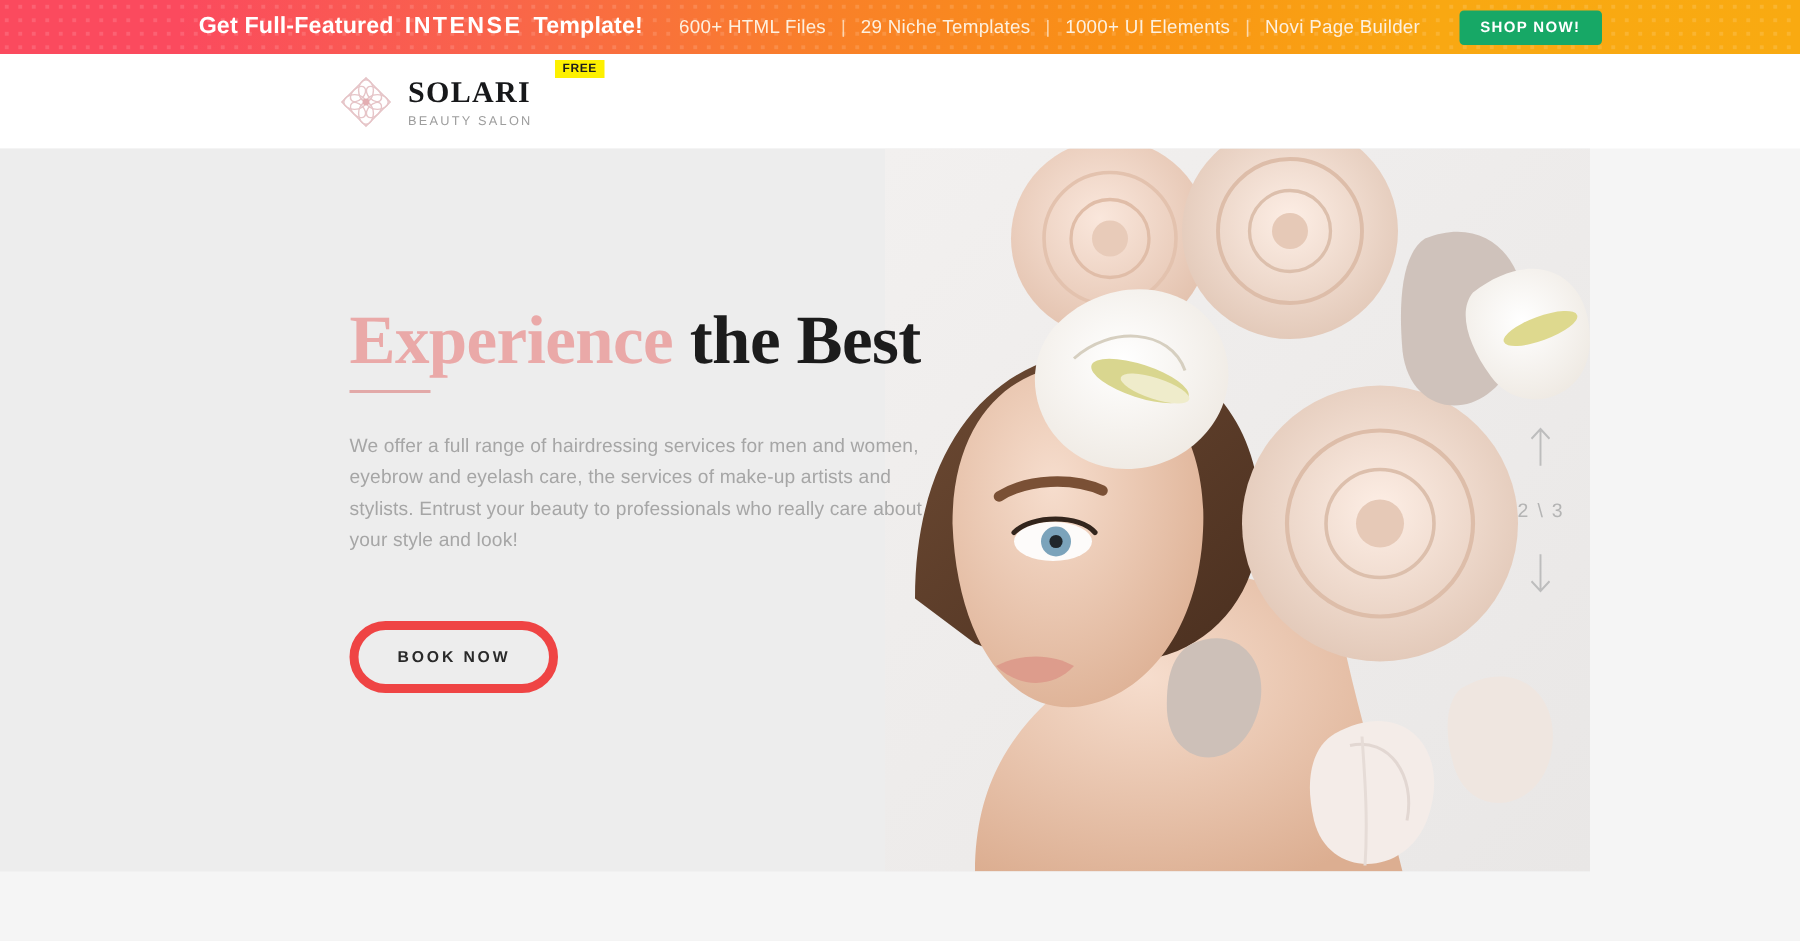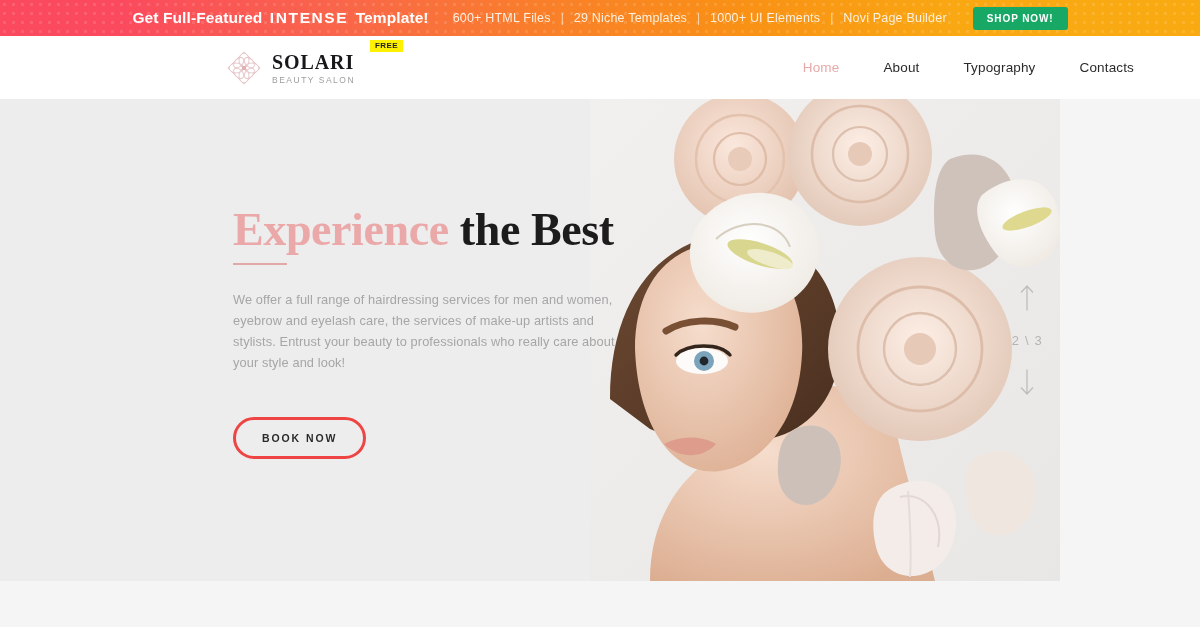--- a/index.html
+++ b/index.html
@@ -100,21 +100,21 @@
   }
   .hero-h1 .accent { color:#eaa9a8; }
   .hero-line2 { display:flex; align-items:center; gap:14px; margin-top:10px; }
   .hero-dash { width:54px; height:2px; background:#e2a9a8; flex:0 0 54px; }
   .hero-p {
     margin-top:24px; font-size:12.8px; line-height:1.65;
     color:#a6a6a6; max-width:395px; letter-spacing:.1px;
   }
   .hero-btn {
     margin-top:44px; align-self:flex-start;
-    background:transparent; border:3px solid #ef4444; border-radius:30px;
+    background:transparent; border:6px solid #ef4444; border-radius:30px;
     color:#2a2a2a; font-size:10.5px; font-weight:bold; letter-spacing:1.9px;
     padding:13px 26px 12px; cursor:pointer; line-height:1;
   }
 
   
   .slider-nav {
     position:absolute; right:17px; top:50%; transform:translateY(-50%);
     display:flex; flex-direction:column; align-items:center; gap:20px;
     color:#bdbdbd;
   }
@@ -169,26 +169,20 @@
         <circle cx="20" cy="20" r="2.4" fill="#e3aeb2"></circle>
       </svg>
     </div>
     <div class="brand-text">
       <div class="brand-name">SOLARI</div>
       <div class="brand-sub">BEAUTY SALON</div>
       <span class="free-badge">FREE</span>
     </div>
   </div>
 
-  <nav class="nav">
-    <a href="#" class="active">Home</a>
-    <a href="#">About</a>
-    <a href="#">Typography</a>
-    <a href="#">Contacts</a>
-  </nav>
 </div>
 
 <div class="hero">
 
   <div class="hero-photo">
     <svg viewBox="0 0 470 482" preserveAspectRatio="xMidYMin slice" aria-hidden="true">
       <defs>
         <linearGradient id="bg" x1="0" y1="0" x2="1" y2="1">
           <stop offset="0" stop-color="#f2f0ef"></stop>
             <stop offset="1" stop-color="#e9e7e6"></stop>

